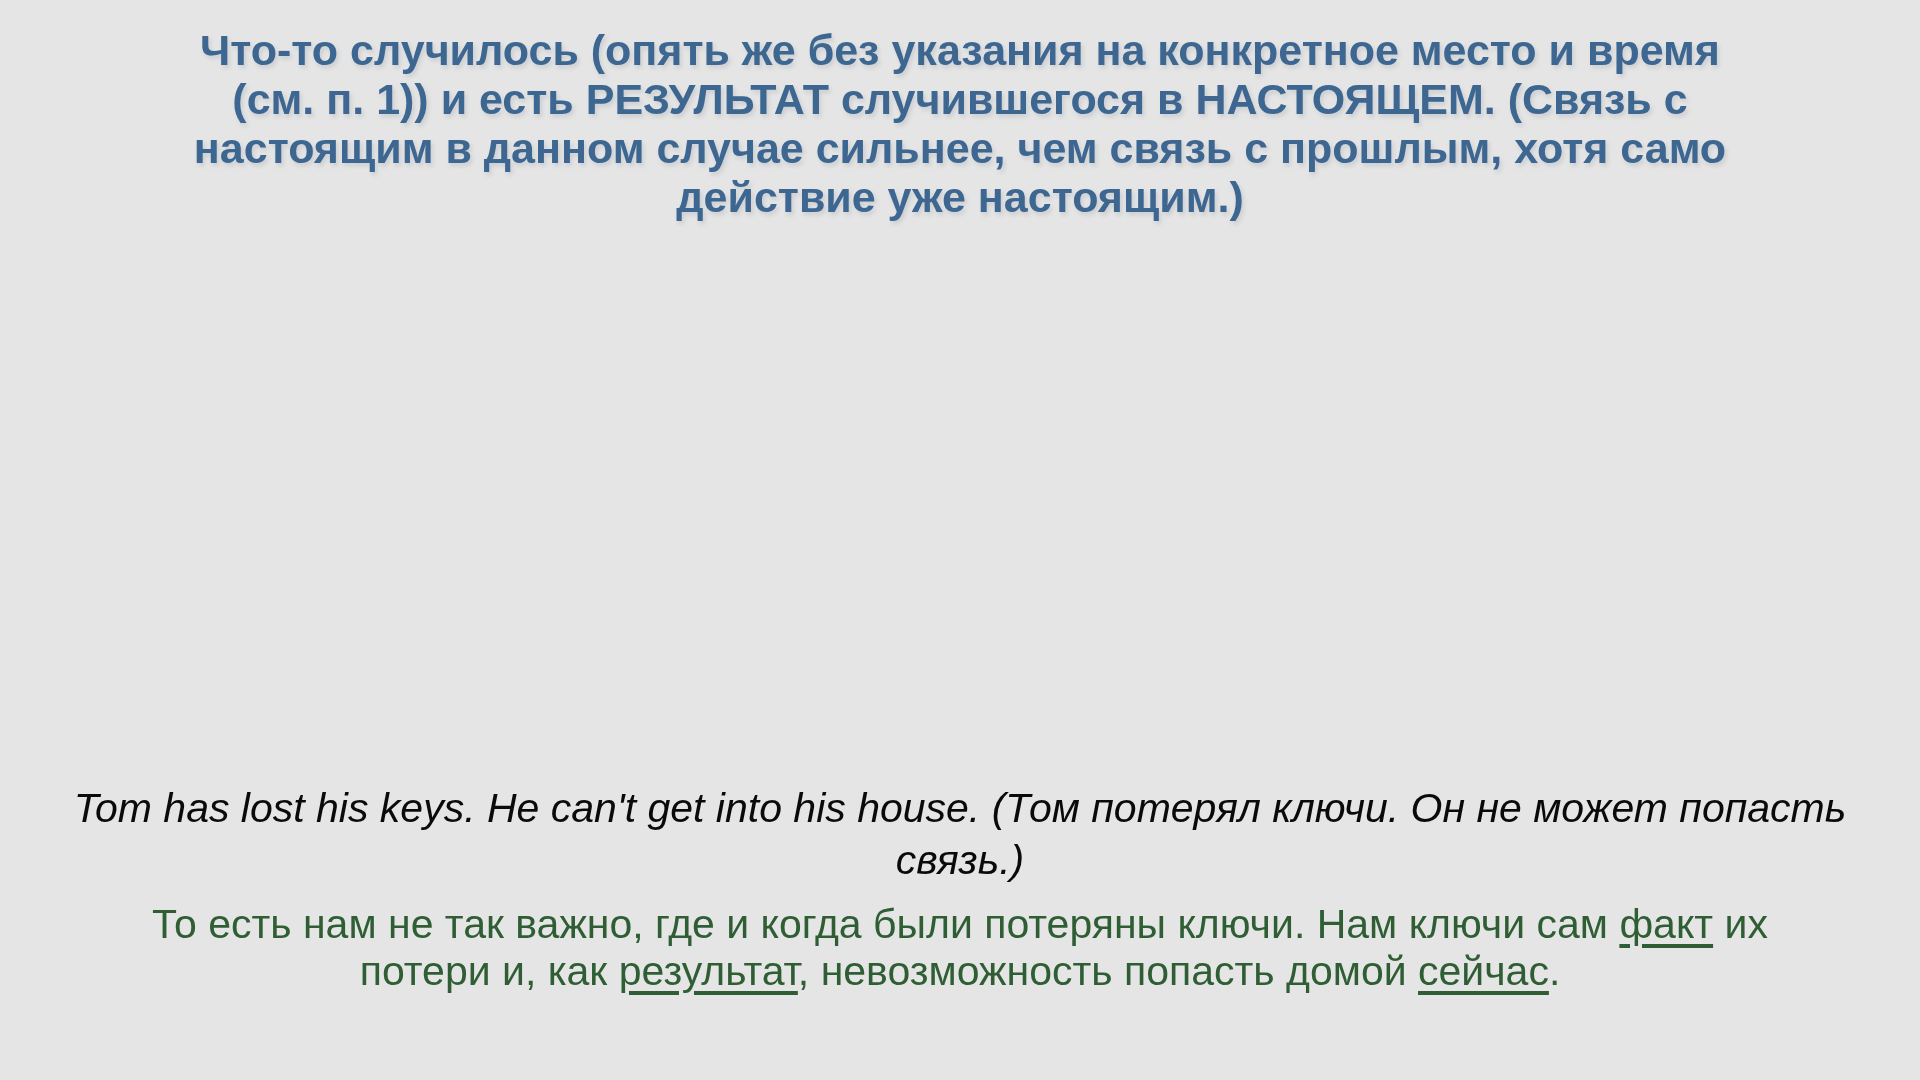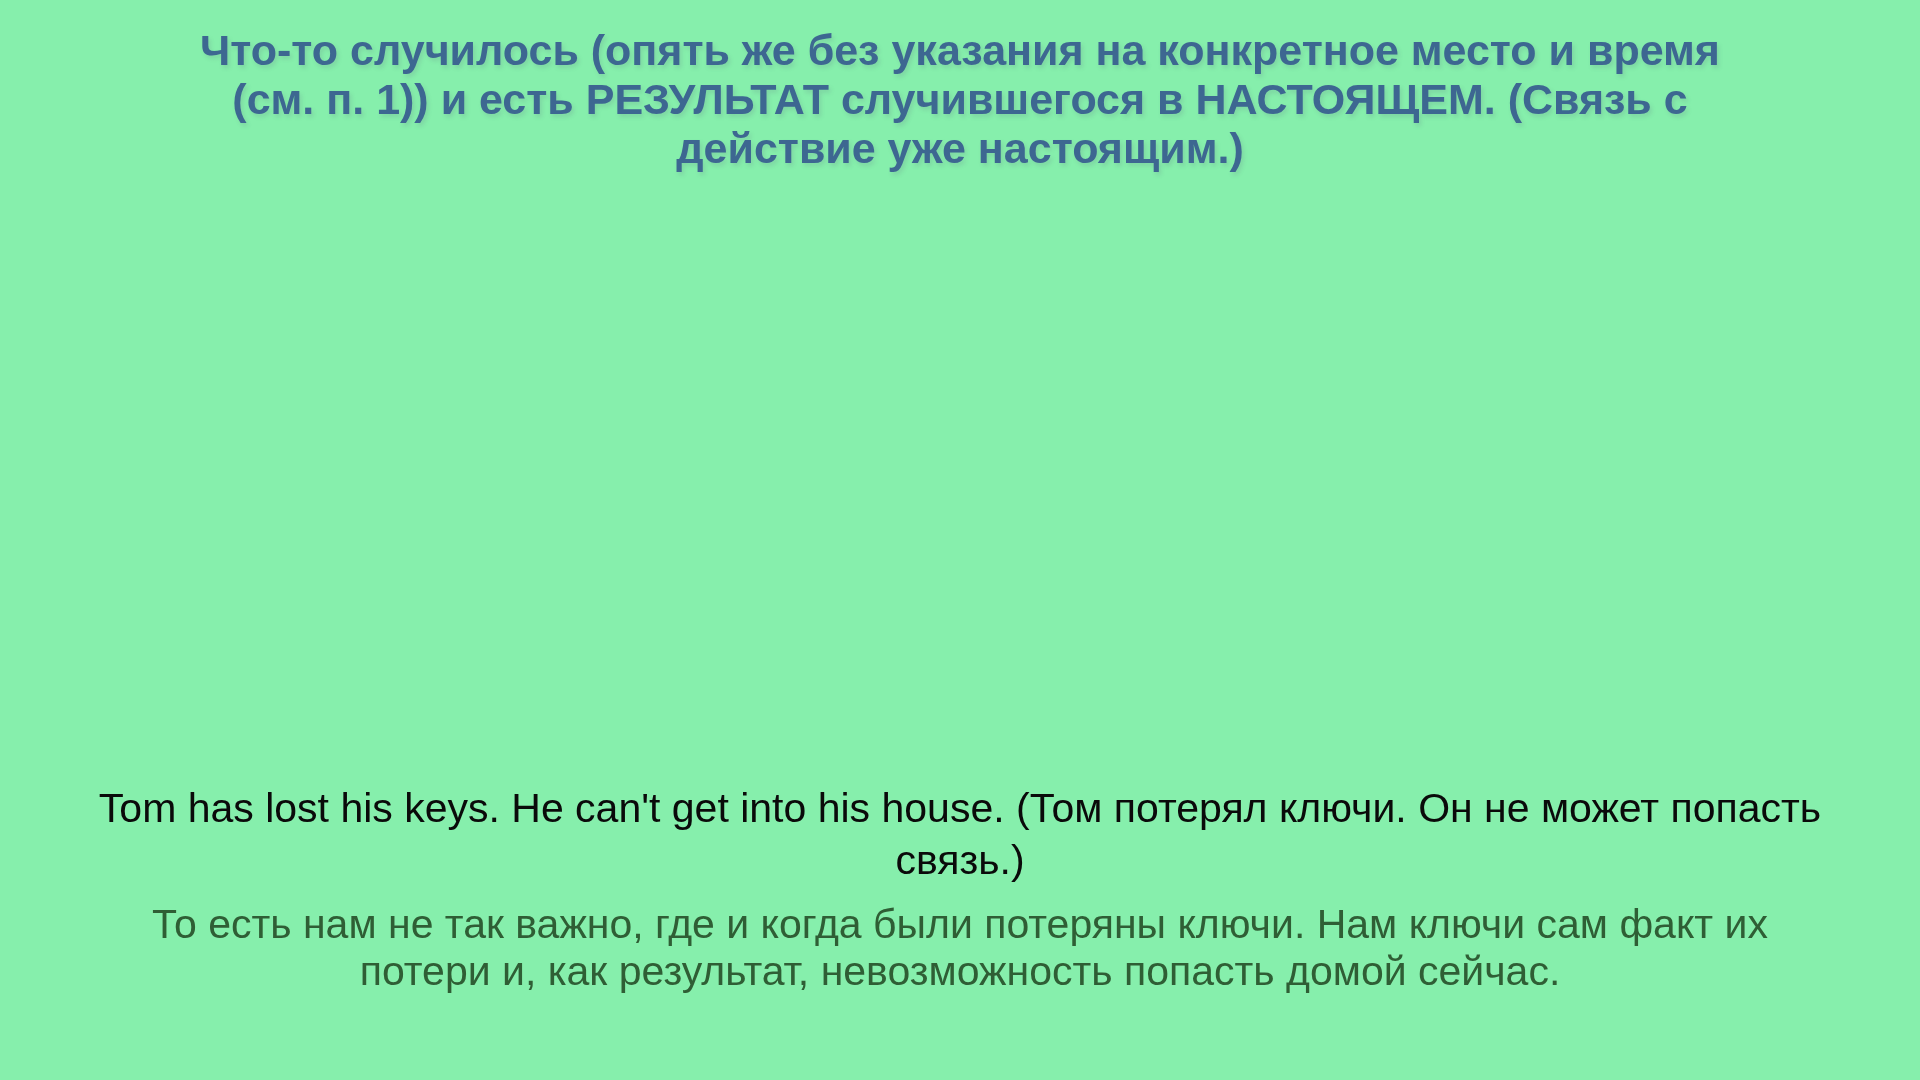--- a/index.html
+++ b/index.html
@@ -4,21 +4,21 @@
 <style>
   html, body {
     margin: 0;
     padding: 0;
     background: #ffffff;
   }
   .page {
     position: relative;
     width: 1920px;
     height: 1080px;
-    background: #86efac;
+    background: #e5e5e5;
     overflow: hidden;
     font-family: "Liberation Sans", sans-serif;
   }
   .heading {
     position: absolute;
     top: 26px;
     left: 0;
     right: 0;
     text-align: center;
     color: #3d6791;
@@ -28,44 +28,47 @@
     text-shadow: 2px 3px 4px rgba(90, 100, 120, 0.18);
   }
   .example {
     position: absolute;
     top: 782px;
     left: 0;
     right: 0;
     text-align: center;
     color: #0a0a0a;
     font-size: 41px;
+    font-style: italic;
     line-height: 52px;
   }
   .explanation {
     position: absolute;
     top: 901px;
     left: 0;
     right: 0;
     text-align: center;
     color: #2f5e35;
     font-size: 41px;
     line-height: 47px;
   }
   .explanation .u {
+    text-decoration: underline;
     text-underline-offset: 6px;
   }
 </style>
 </head>
 <body>
 
 <div class="page">
 
   <div class="heading">
     <div>Что-то случилось (опять же без указания на конкретное место и время</div>
     <div>(см. п. 1)) и есть РЕЗУЛЬТАТ случившегося в НАСТОЯЩЕМ. (Связь с</div>
+    <div>настоящим в данном случае сильнее, чем связь с прошлым, хотя само</div>
     <div>действие уже настоящим.)</div>
   </div>
 
   <div class="example">
     <div>Tom has lost his keys. He can't get into his house. (Том потерял ключи. Он не может попасть</div>
     <div>связь.)</div>
   </div>
 
   <div class="explanation">
       <div><span>То есть нам не так важно, где и когда были потеряны ключи. Нам ключи сам </span><span class="u">факт</span><span> их</span></div>

